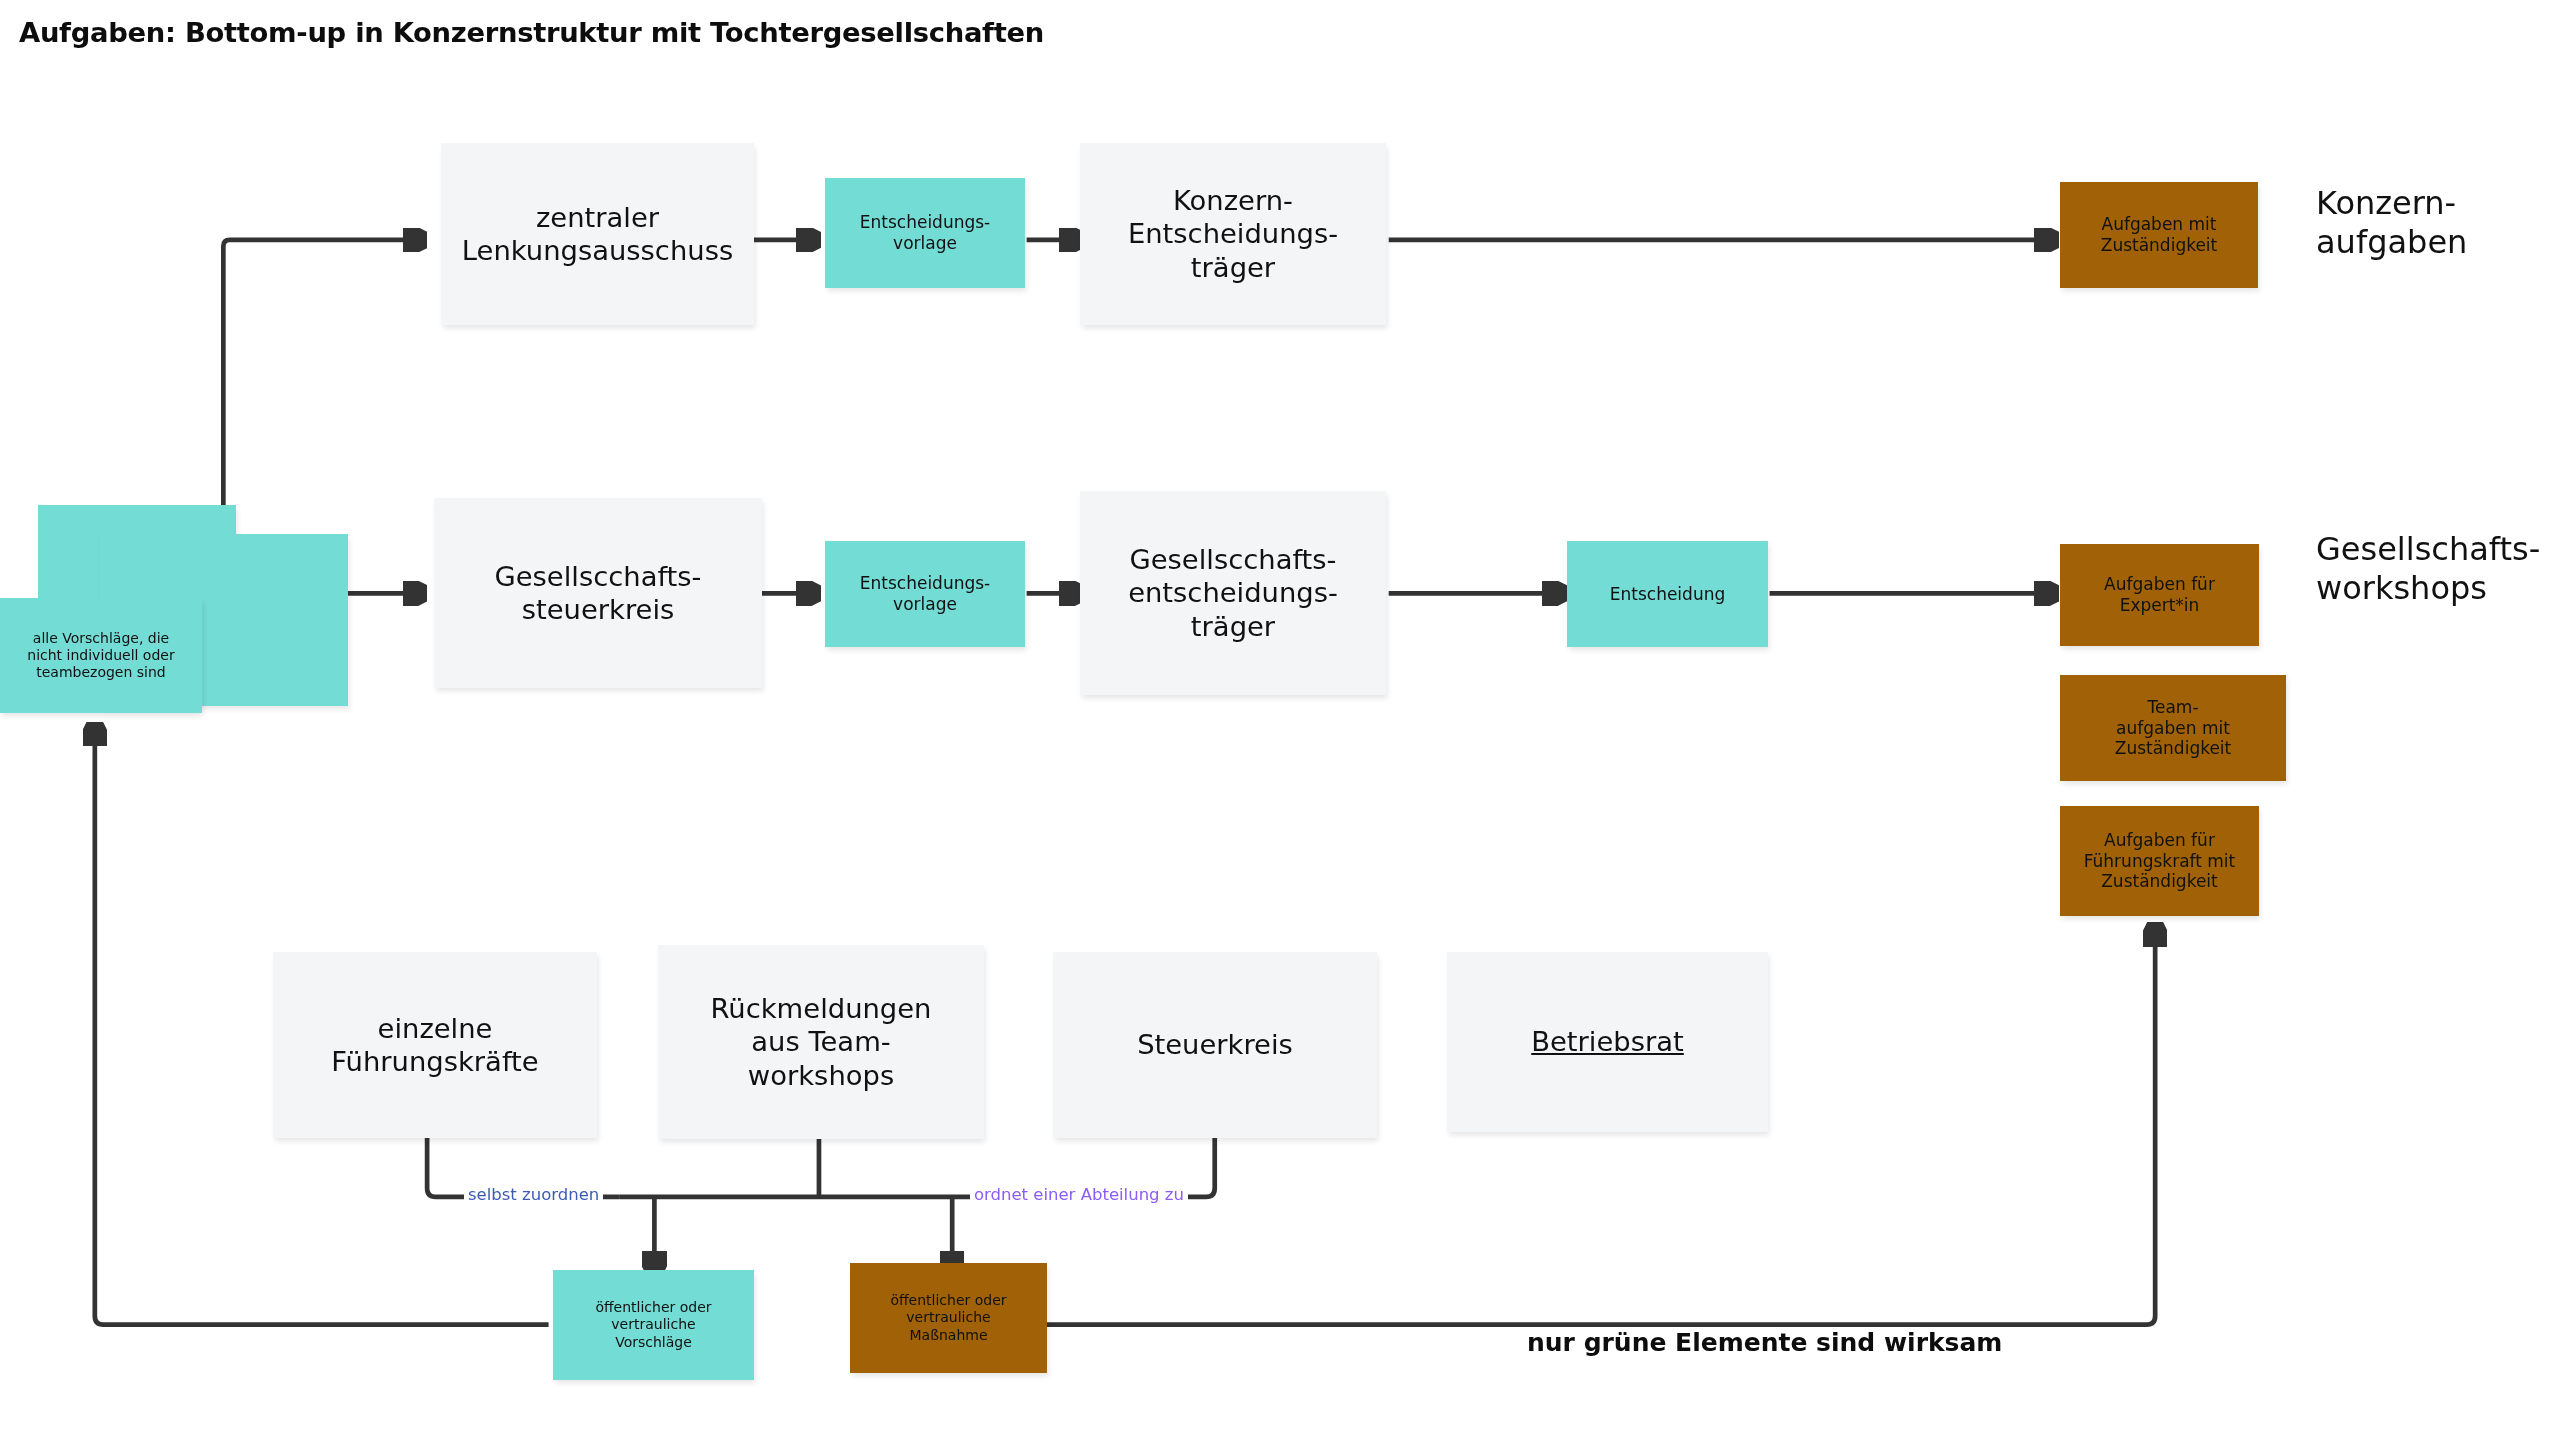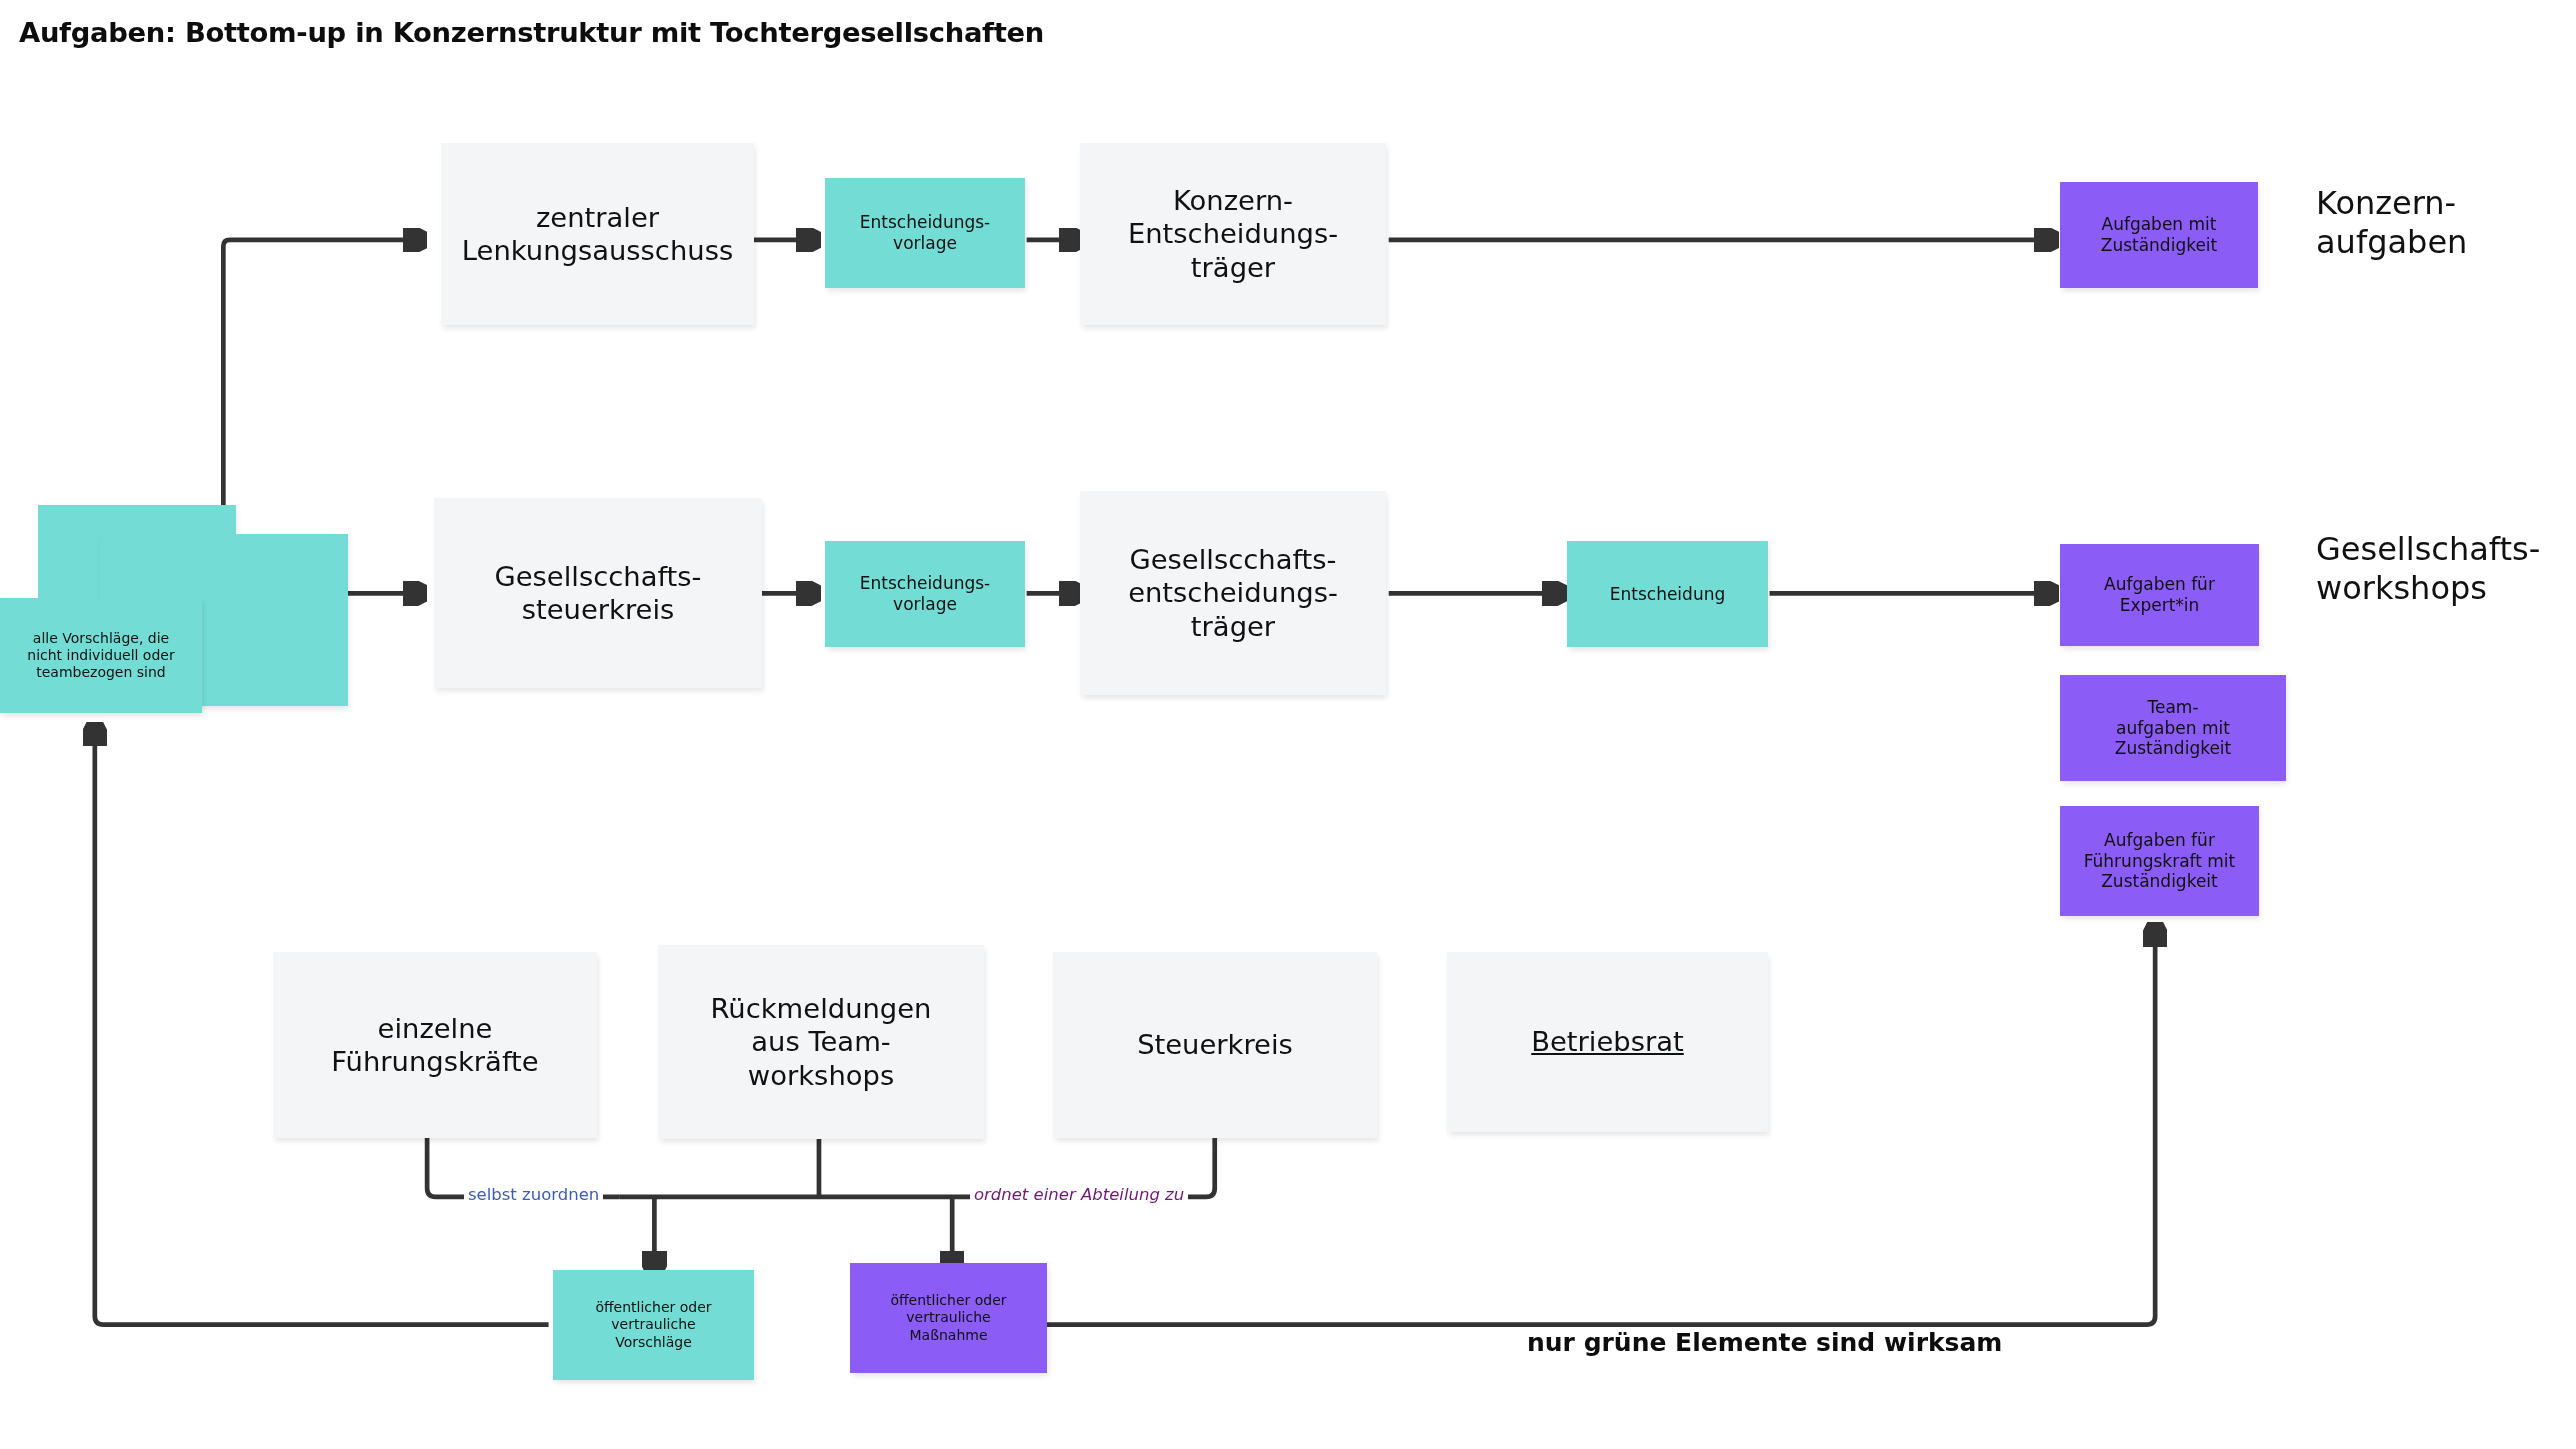--- a/index.html
+++ b/index.html
@@ -36,21 +36,21 @@
     justify-content:center;
     text-align:center;
     color:#111111;
     line-height:1.22;
     box-shadow:2.4px 3.9px 5.5px rgba(0,0,0,0.10);
     white-space:pre-line;
     padding:3.1px 6.3px;
   }
   .grey { background:#f4f5f7; }
   .teal { background:#73dcd5; }
-  .green{ background:#8b5cf6; }
+  .green{ background:#a16207; }
 
   .fs-big   { font-size:27.4px; }
   .fs-small { font-size:17px; }
   .fs-tiny  { font-size:14px; }
 
   
   .lane-label{
     position:absolute;
     font-size:32px;
     color:#111111;
@@ -71,21 +71,21 @@
   
   .edge-label{
     position:absolute;
     font-size:16.5px;
     background:#ffffff;
     padding:0 3.9px;
     white-space:nowrap;
     line-height:1;
   }
   .edge-label.blue { color:#3b5bb5; }
-  .edge-label.dark { color:#701a75;font-style:italic; }
+  .edge-label.dark { color:#8b5cf6; }
 
   
   #wires{
     position:absolute;
     left:0; top:0;
     width:2576px; height:1450px;
     pointer-events:none;
   }
   #wires path, #wires line { fill:none; stroke:#333333; stroke-width:6; }
 </style>

